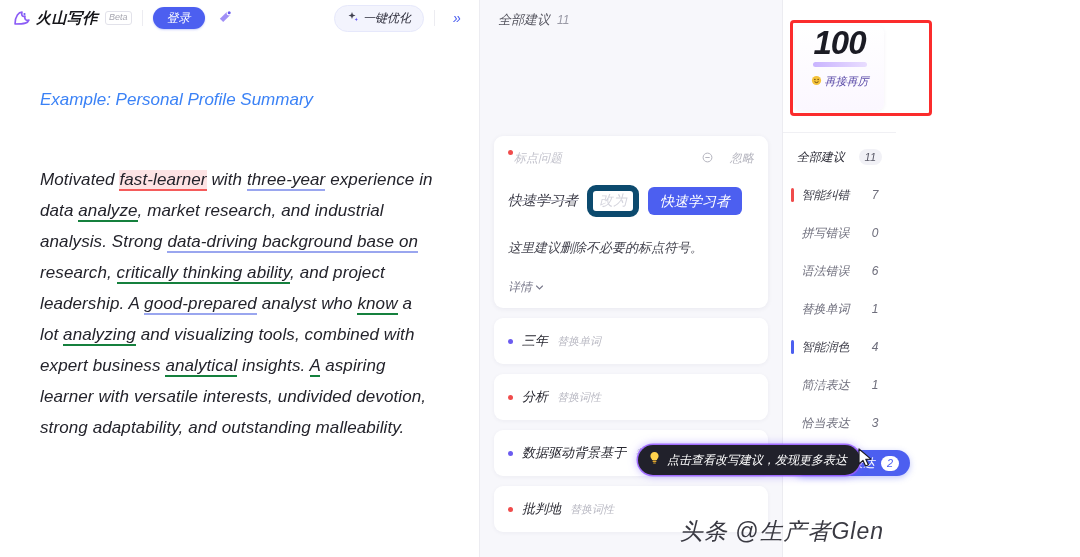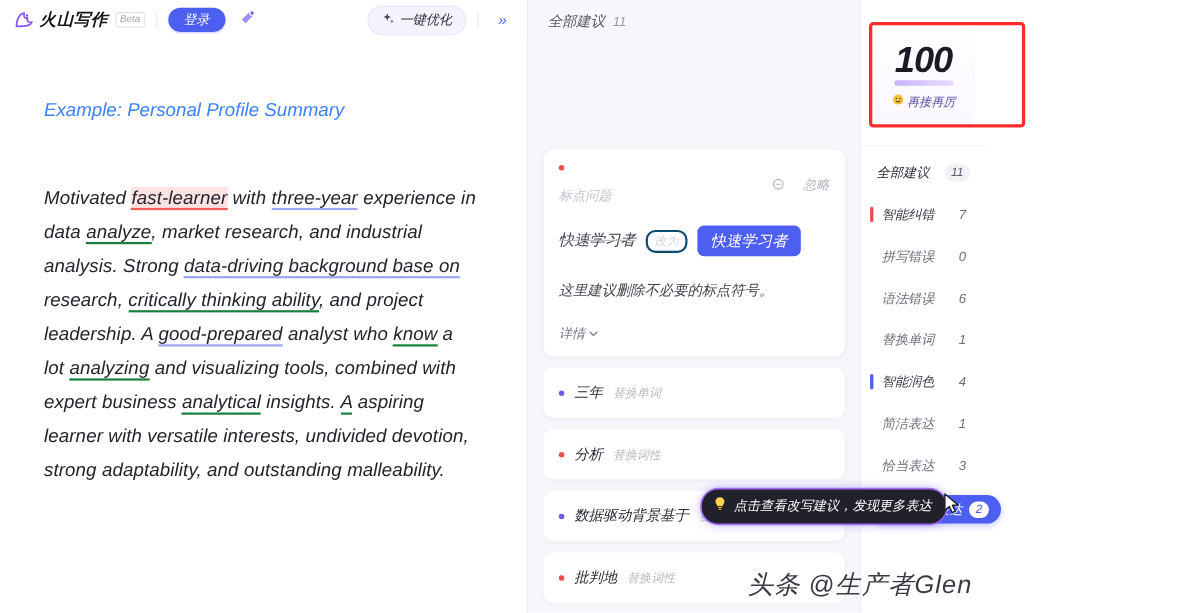--- a/index.html
+++ b/index.html
@@ -95,37 +95,37 @@
 
   .sugg-list { padding: 0 14px; margin-top: 107px; }
 
   .card-open {
     background: #ffffff; border-radius: 9px;
     box-shadow: 0 1px 5px rgba(40,40,80,.07);
     padding: 14px 14px 12px 14px;
     position: relative;
   }
   .card-row1 { display: flex; align-items: center; justify-content: space-between; }
-  .tag { display: flex; align-items: flex-start; gap: 15px; flex-direction: column; }
+  .tag { display: flex; align-items: flex-start; gap: 1px; }
   .dot { width: 5px; height: 5px; border-radius: 50%; display: inline-block; }
   .dot.red { background: #f04b4b; }
   .dot.purple { background: #6b5bf0; }
   .tag-label { font-size: 12px; color: #c2c2cc; }
   .ignore {
     display: flex; align-items: center; gap: 17px;
     font-size: 12px; color: #b4b4be; text-align: right;
   }
   .card-row2 { display: flex; align-items: center; gap: 9px; margin-top: 18px; }
   .orig {
     font-size: 14px; color: #3a3a46;
     text-decoration: line-through; text-decoration-color: #b9b9c4;
   }
   .changeto {
-    font-size: 11px; color: #d4d4dd;
-    border: 2px solid #0c4a6e; border-radius: 9px;
+    font-size: 14px; color: #d4d4dd;
+    border: 6px solid #0c4a6e; border-radius: 9px;
     padding: 1px 6px;
   }
   .repl-btn {
     background: #4c5ff0; color: #ffffff; font-size: 14px;
     border-radius: 6px; padding: 5px 12px; line-height: 1.3;
   }
   .card-desc {
     margin-top: 22px; font-size: 13px; color: #44444f;
   }
   .card-more {
@@ -163,21 +163,21 @@
   }
   .score-wrap {
     margin: 26px 12px 0 12px;
     position: relative;
     height: 84px;
   }
   .score-card {
     height: 84px;
     background: linear-gradient(180deg,#ffffff 0%,#fbf7ff 100%);
     border-radius: 7px;
-    display: flex; flex-direction: column; align-items: center; justify-content: center;
+    display: flex; flex-direction: column; align-items: center; justify-content: flex-start;
     box-shadow: 0 1px 4px rgba(60,40,120,.06);
   }
   .score-num {
     font-size: 33px; font-weight: bold; color: #1b1b24;
     line-height: 1; letter-spacing: -1px;
     position: relative;
   }
   .score-underline {
     width: 54px; height: 5px; margin-top: 3px; border-radius: 3px;
     background: linear-gradient(90deg,#c9b4ff,#e9ddff);

